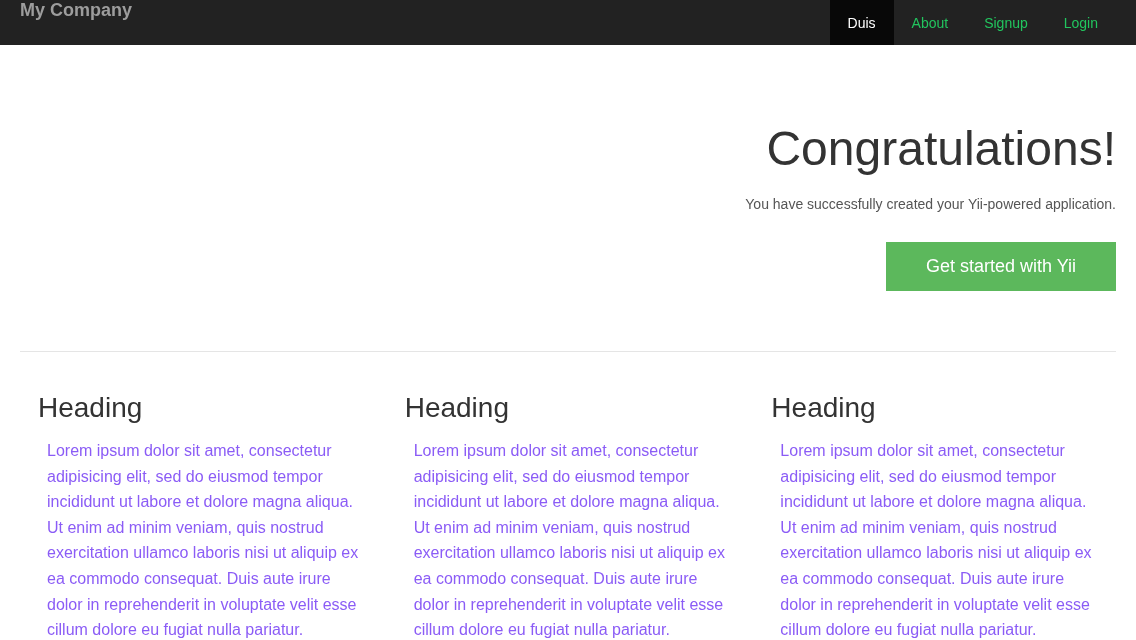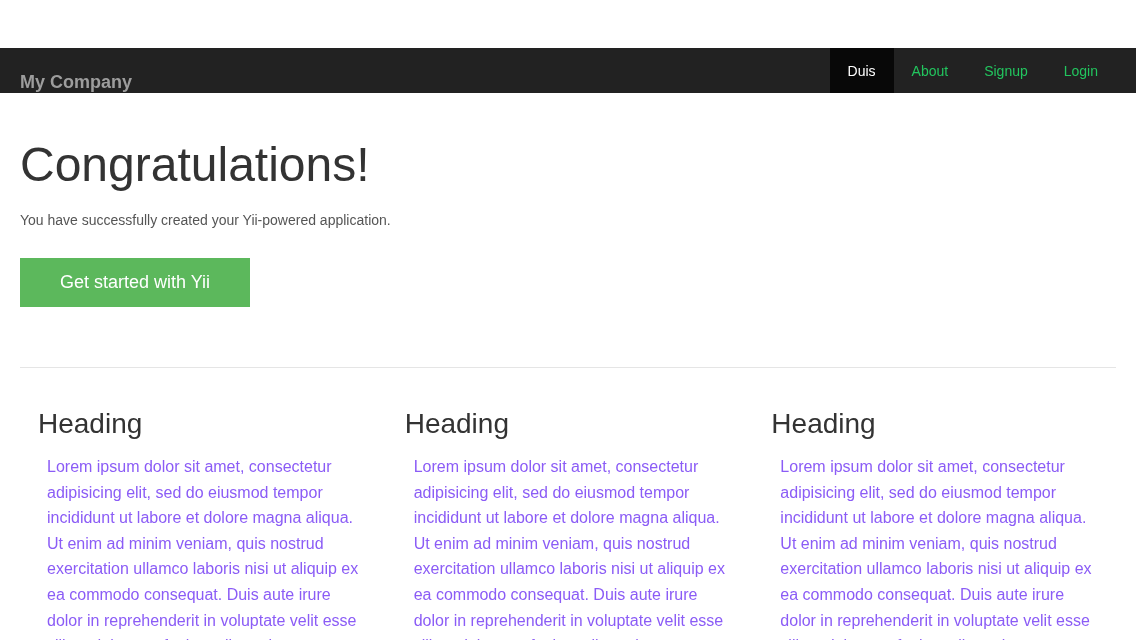--- a/index.html
+++ b/index.html
@@ -13,23 +13,22 @@
       font-size: 14px;
       color: #333;
       background: #fff;
     }
 
     
     .navbar {
       background-color: #222;
       height: 45px;
       display: flex;
-      align-items: flex-end;
+      align-items: flex-start;
       padding: 0 20px;
-      margin-top: 48px;
     }
 
     .navbar-brand {
       color: #9d9d9d;
       font-size: 18px;
       font-weight: bold;
       margin-right: auto;
       text-decoration: none;
     }
 
@@ -54,22 +53,22 @@
       font-size: 14px;
     }
 
     .nav-links li.active a {
       background-color: #080808;
       color: #fff;
     }
 
     
     .hero {
-      text-align: left;
-      padding: 44px 20px 60px;
+      text-align: right;
+      padding: 76px 20px 60px;
     }
 
     .hero h1 {
       font-size: 48px;
       font-weight: 300;
       color: #333;
       margin-bottom: 20px;
     }
 
     .hero p {

